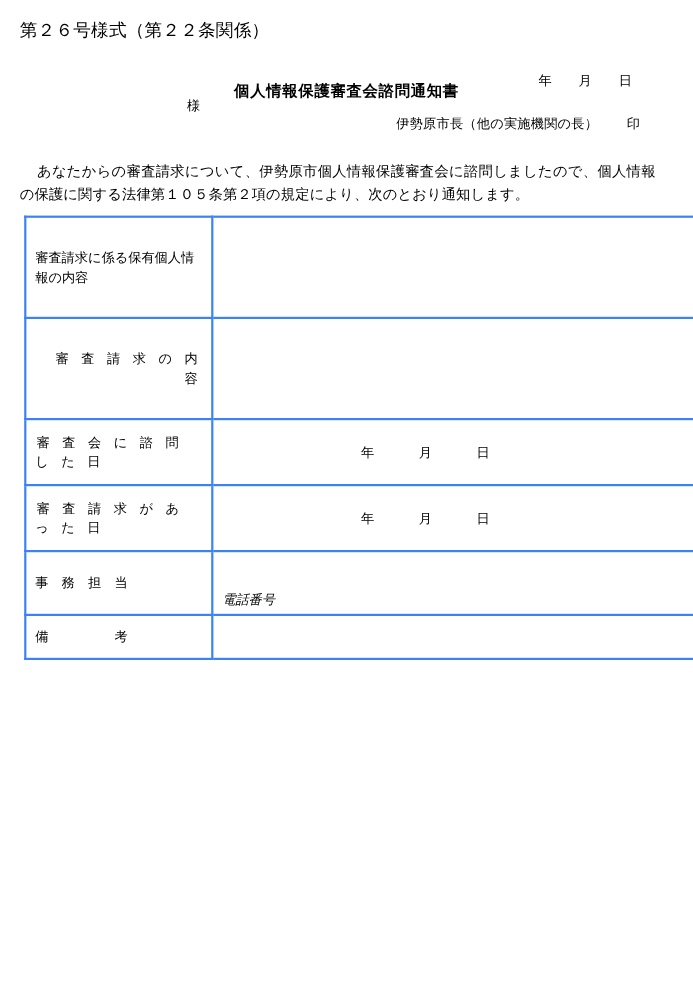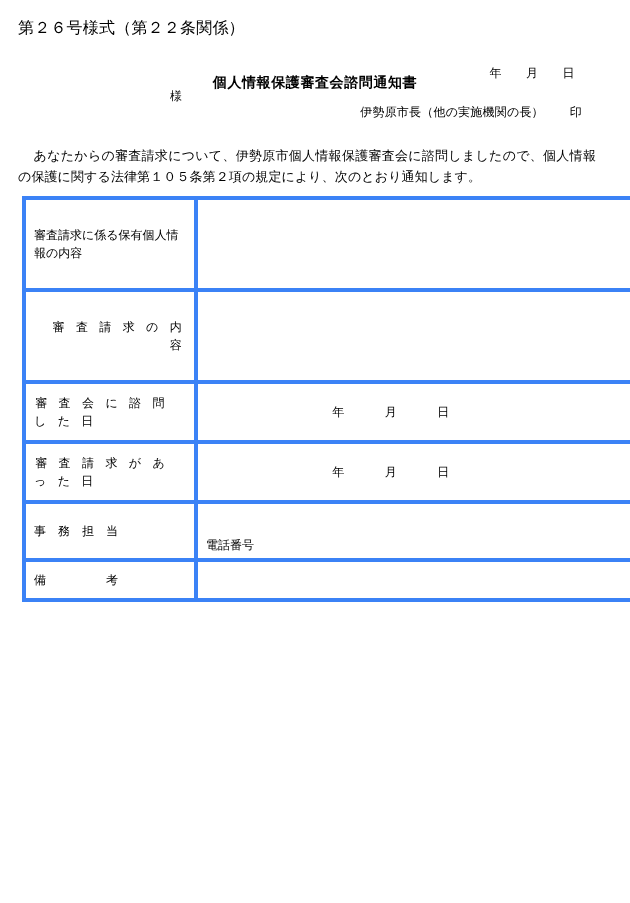--- a/index.html
+++ b/index.html
@@ -79,21 +79,21 @@
   table.form-table {
     position: absolute;
     left: 22px;
     top: 196px;
     width: 572px;
     border-collapse: collapse;
     table-layout: fixed;
     font-size: 12px;
   }
   table.form-table td {
-    border: 4px solid #3b82f6;
+    border: 2px solid #3b82f6;
     vertical-align: middle;
     padding: 0 8px;
   }
   td.label-cell {
     width: 152px;
     line-height: 1.5;
   }
   td.label-cell.spread {
     letter-spacing: 0.35em;
     text-indent: 0.1em;
@@ -114,20 +114,21 @@
     padding-right: 50px;
   }
   .date-inline span { display: inline-block; }
   .date-inline .y { margin-right: 40px; }
   .date-inline .m { margin-right: 40px; }
 
   .phone-label {
     display: block;
     padding-top: 22px;
     font-size: 12px;
+    font-style: italic;
   }
   td.value-cell.phone-cell {
     vertical-align: bottom;
     padding-bottom: 4px;
   }
 </style>
 </head>
 <body>
 
 <div class="page">

